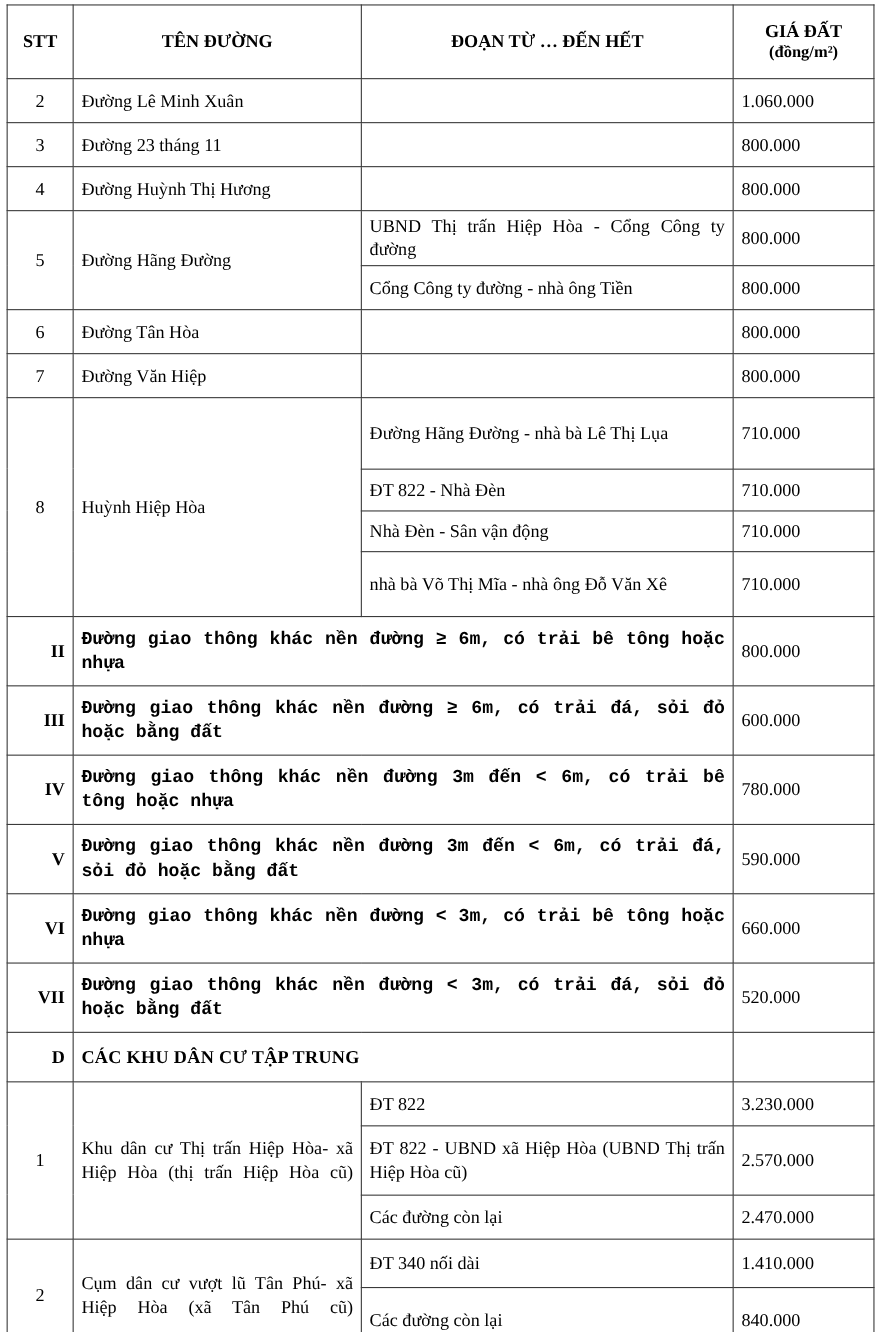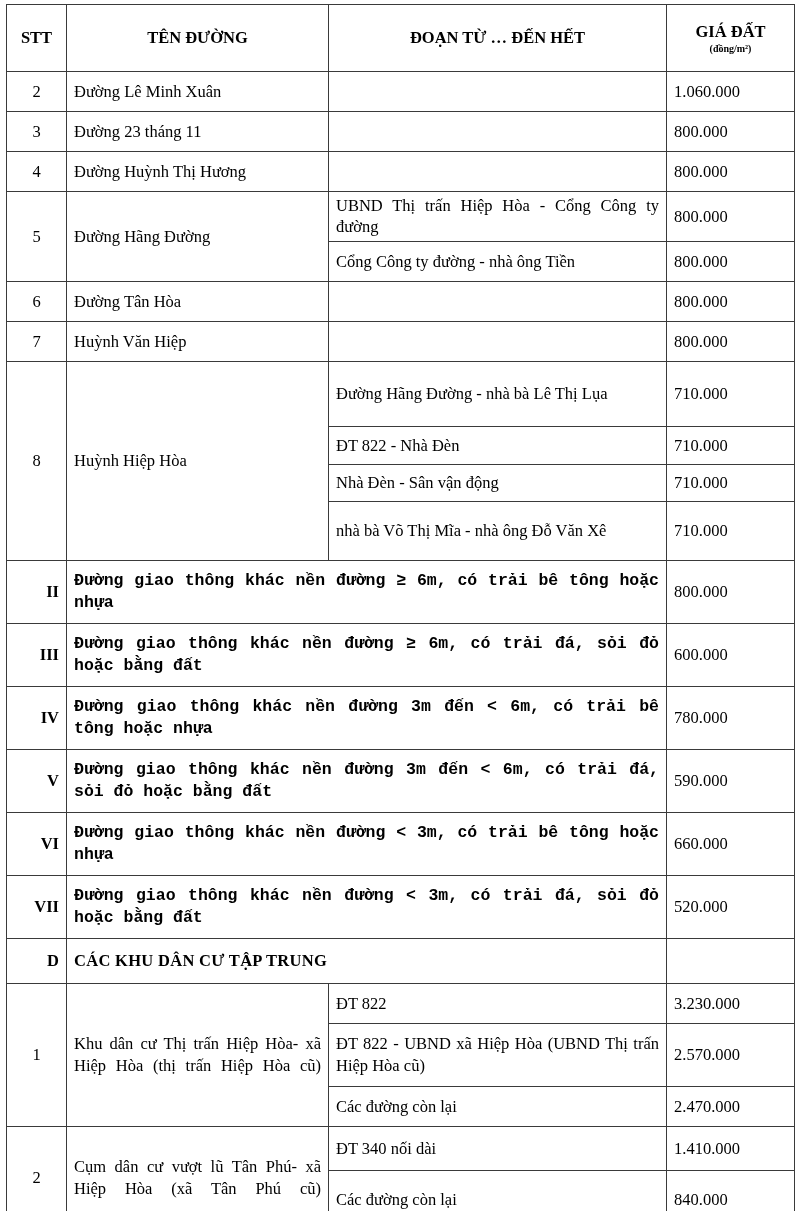--- a/index.html
+++ b/index.html
@@ -47,21 +47,21 @@
   col.c-price { width: 128px; }
 
   th.hd {
     text-align: center;
     font-weight: bold;
     font-size: 16.5px;
     line-height: 1.25;
     padding-top: 8px;
     padding-bottom: 8px;
   }
-  th.hd .sub { font-size: 10px; display: block; }
+  th.hd .sub { font-size: 15px; display: block; }
 
   td.stt {
     text-align: center;
     vertical-align: middle;
   }
   td.stt.roman { font-weight: bold; text-align: right; }
   td.name {
     text-align: justify;
     text-align-last: justify;
     vertical-align: middle;
@@ -161,21 +161,21 @@
 
       <tr>
         <td class="stt" style="height:33px">6</td>
         <td class="name plain">Đường Tân Hòa</td>
         <td class="seg"></td>
         <td class="price">800.000</td>
       </tr>
 
       <tr>
         <td class="stt" style="height:33px">7</td>
-        <td class="name plain">Huỳnh Văn Hiệp</td>
+        <td class="name plain">Đường Văn Hiệp</td>
         <td class="seg"></td>
         <td class="price">800.000</td>
       </tr>
 
       <tr>
         <td class="stt" rowspan="4">8</td>
         <td class="name plain" rowspan="4">Huỳnh Hiệp Hòa</td>
         <td class="seg just" style="height:58px">Đường Hãng Đường - nhà bà Lê Thị Lụa</td>
         <td class="price">710.000</td>
       </tr>

